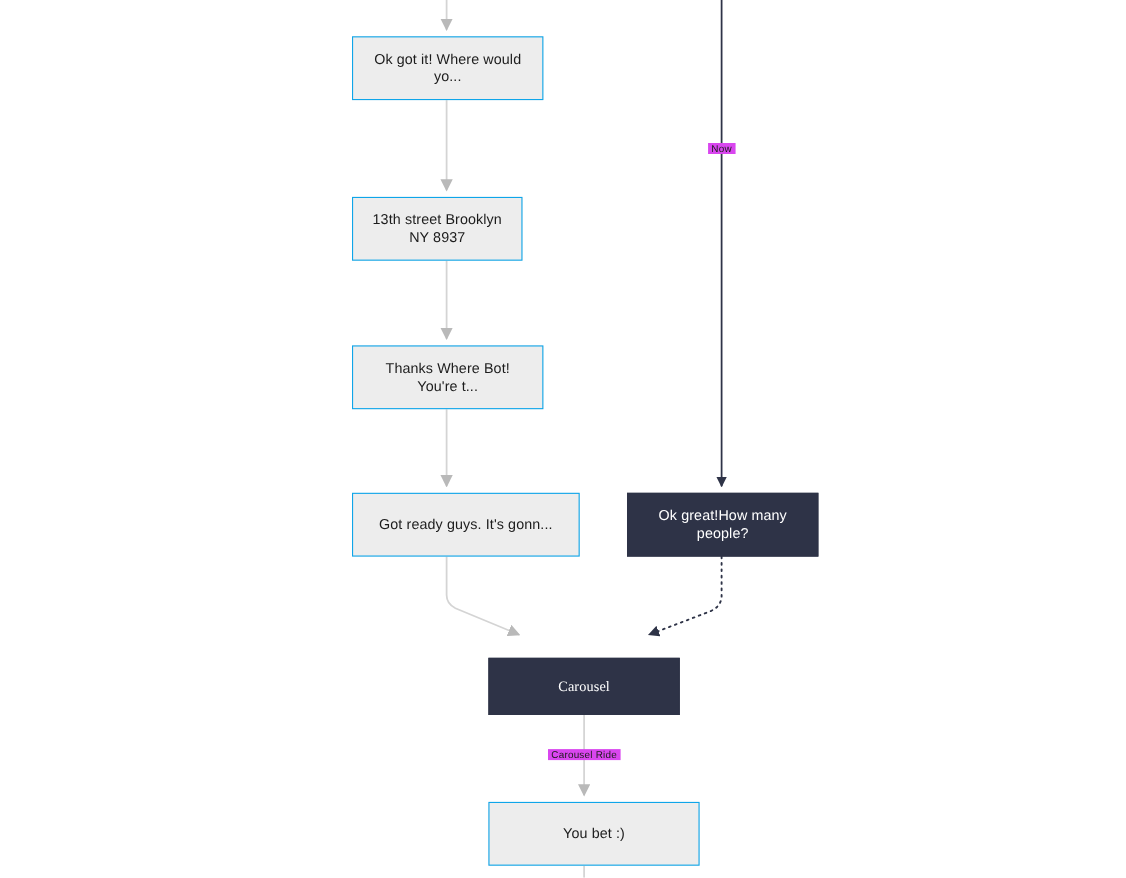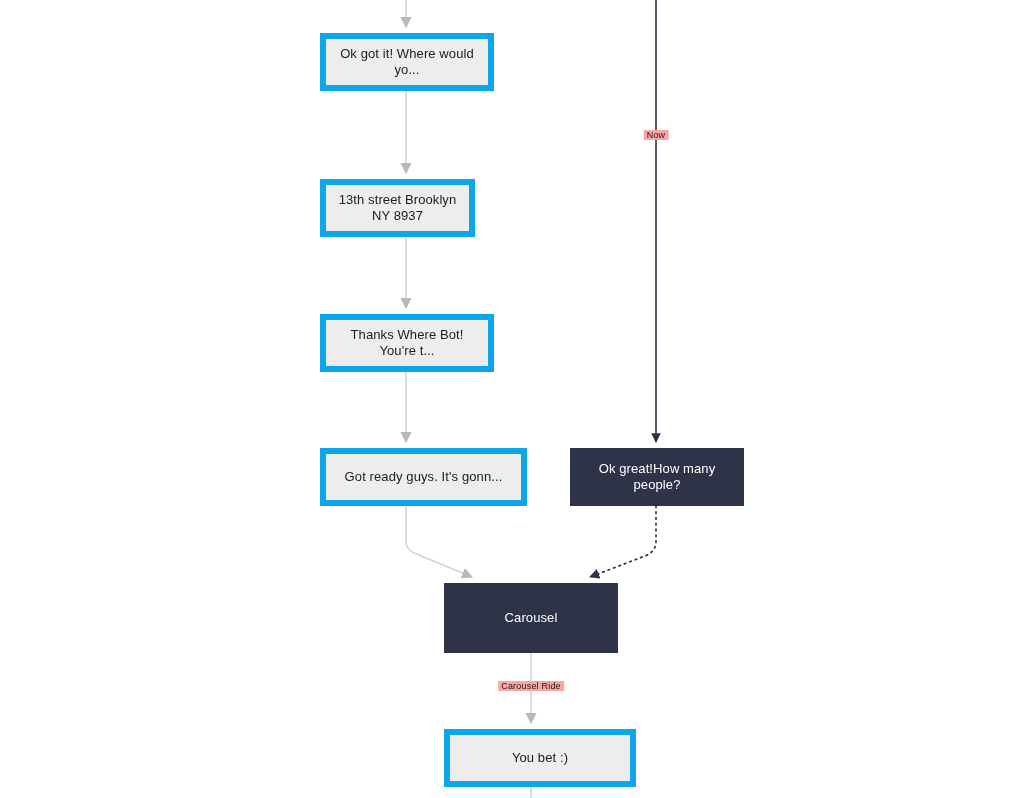--- a/index.html
+++ b/index.html
@@ -34,34 +34,34 @@
     justify-content: center;
     text-align: center;
     font-size: 13px;
     line-height: 1.25;
     letter-spacing: 0.1px;
     padding: 4px 10px;
     cursor: default;
   }
   .node.msg {
     background: #ededed;
-    border: 6px solid #0ea5e9;
+    border: 1px solid #0ea5e9;
     color: #1c1c1c;
   }
   .node.dark {
     background: #2e3347;
     border: 1px solid #2e3347;
     color: #ffffff;
   }
   .edge-label {
     position: absolute;
     font-size: 9px;
     color: #1b1b1b;
     letter-spacing: 0.2px;
-    background: #fca5a5;
+    background: #d946ef;
     padding: 0 3px;
     white-space: nowrap;
     transform: translate(-50%, -50%);
   }
 </style>
 </head>
 <body>
 
 <div id="canvas">
 
@@ -107,21 +107,21 @@
   </div>
 
   <div class="node msg" style="left:320px; top:448px; width:207px; height:58px;">
     <span>Got ready guys. It's gonn...</span>
   </div>
 
   <div class="node dark" style="left:570px; top:448px; width:174px; height:58px;">
     <span>Ok great!How many people?</span>
   </div>
 
-  <div class="node dark" style="left:444px; top:583px; width:174px; height:70px;">
+  <div class="node dark" style="left:444px; top:598px; width:174px; height:52px;font-family:Liberation Serif, serif;">
     <span>Carousel</span>
   </div>
 
   <div class="node msg" style="left:444px; top:729px; width:192px; height:58px;">
     <span>You bet :)</span>
   </div>
 
   <div class="edge-label" style="left:656px; top:135px;">Now</div>
 
   <div class="edge-label" style="left:531px; top:686px;">Carousel Ride</div>

